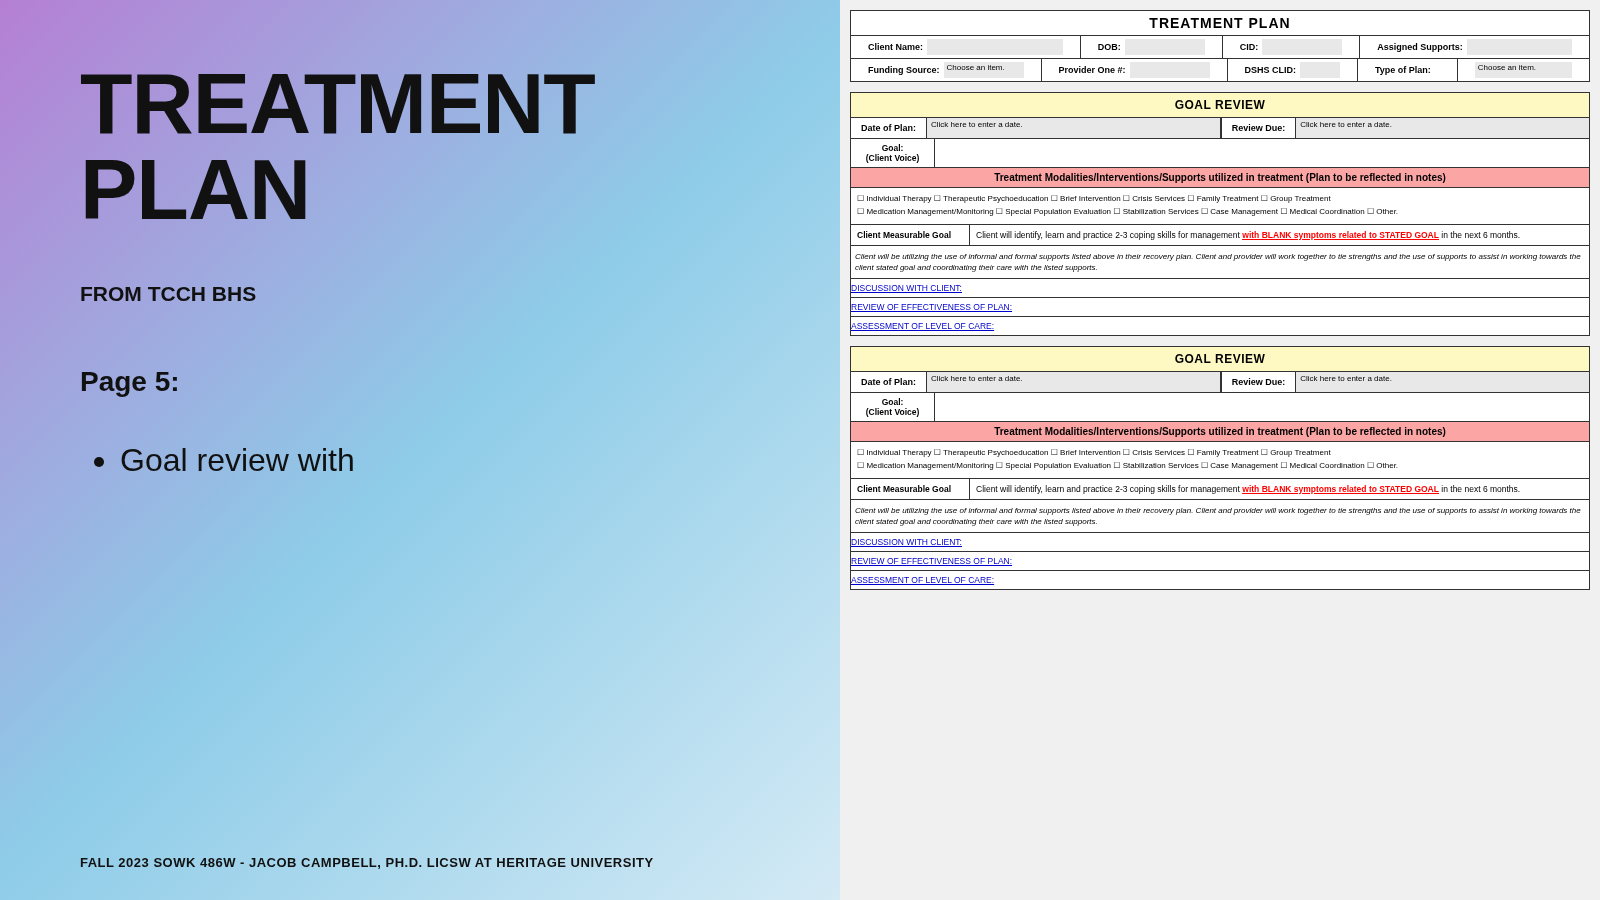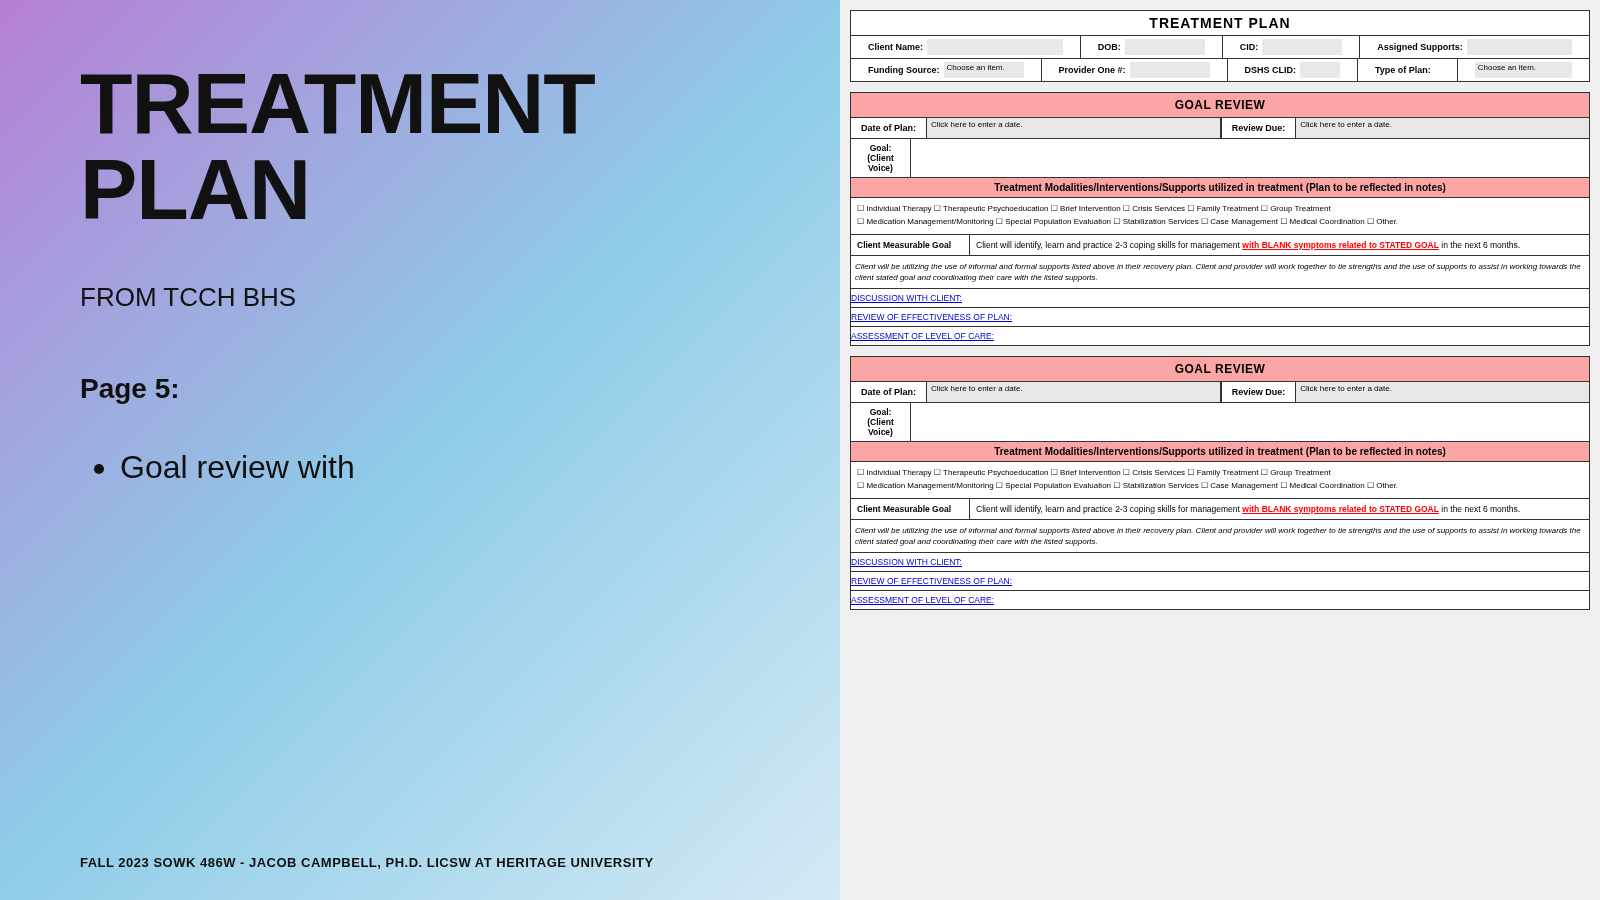--- a/index.html
+++ b/index.html
@@ -31,22 +31,22 @@
 
     .main-title {
       font-size: 86px;
       font-weight: 900;
       color: #111;
       line-height: 1;
       letter-spacing: -1px;
     }
 
     .subtitle {
-      font-size: 26px;
-      font-weight: 400;
+      font-size: 21px;
+      font-weight: 700;
       color: #111;
       margin-top: 20px;
     }
 
     .page-label {
       font-size: 28px;
       font-weight: 700;
       color: #111;
       margin-top: 30px;
     }
@@ -134,21 +134,21 @@
       border: 1.5px solid #333;
       margin-bottom: 10px;
     }
 
     .gr-title {
       text-align: center;
       font-size: 12px;
       font-weight: 900;
       padding: 5px;
       border-bottom: 1.5px solid #333;
-      background: #fca5a5;
+      background: #fef9c3;
       letter-spacing: 0.5px;
     }
 
     .gr-row {
       display: flex;
       border-bottom: 1px solid #333;
     }
     .gr-row:last-child { border-bottom: none; }
 
     .gr-cell {
@@ -232,21 +232,21 @@
     .gr-goal-voice-row {
       display: flex;
       border-bottom: 1px solid #333;
     }
 
     .gr-goal-voice-label {
       padding: 4px 6px;
       font-size: 8.5px;
       font-weight: 700;
       border-right: 1px solid #333;
-      width: 60px;
+      width: 84px;
       flex-shrink: 0;
       text-align: center;
     }
 
     .gr-goal-voice-value {
       flex: 1;
       padding: 4px 6px;
       font-size: 8.5px;
     }
   </style>

